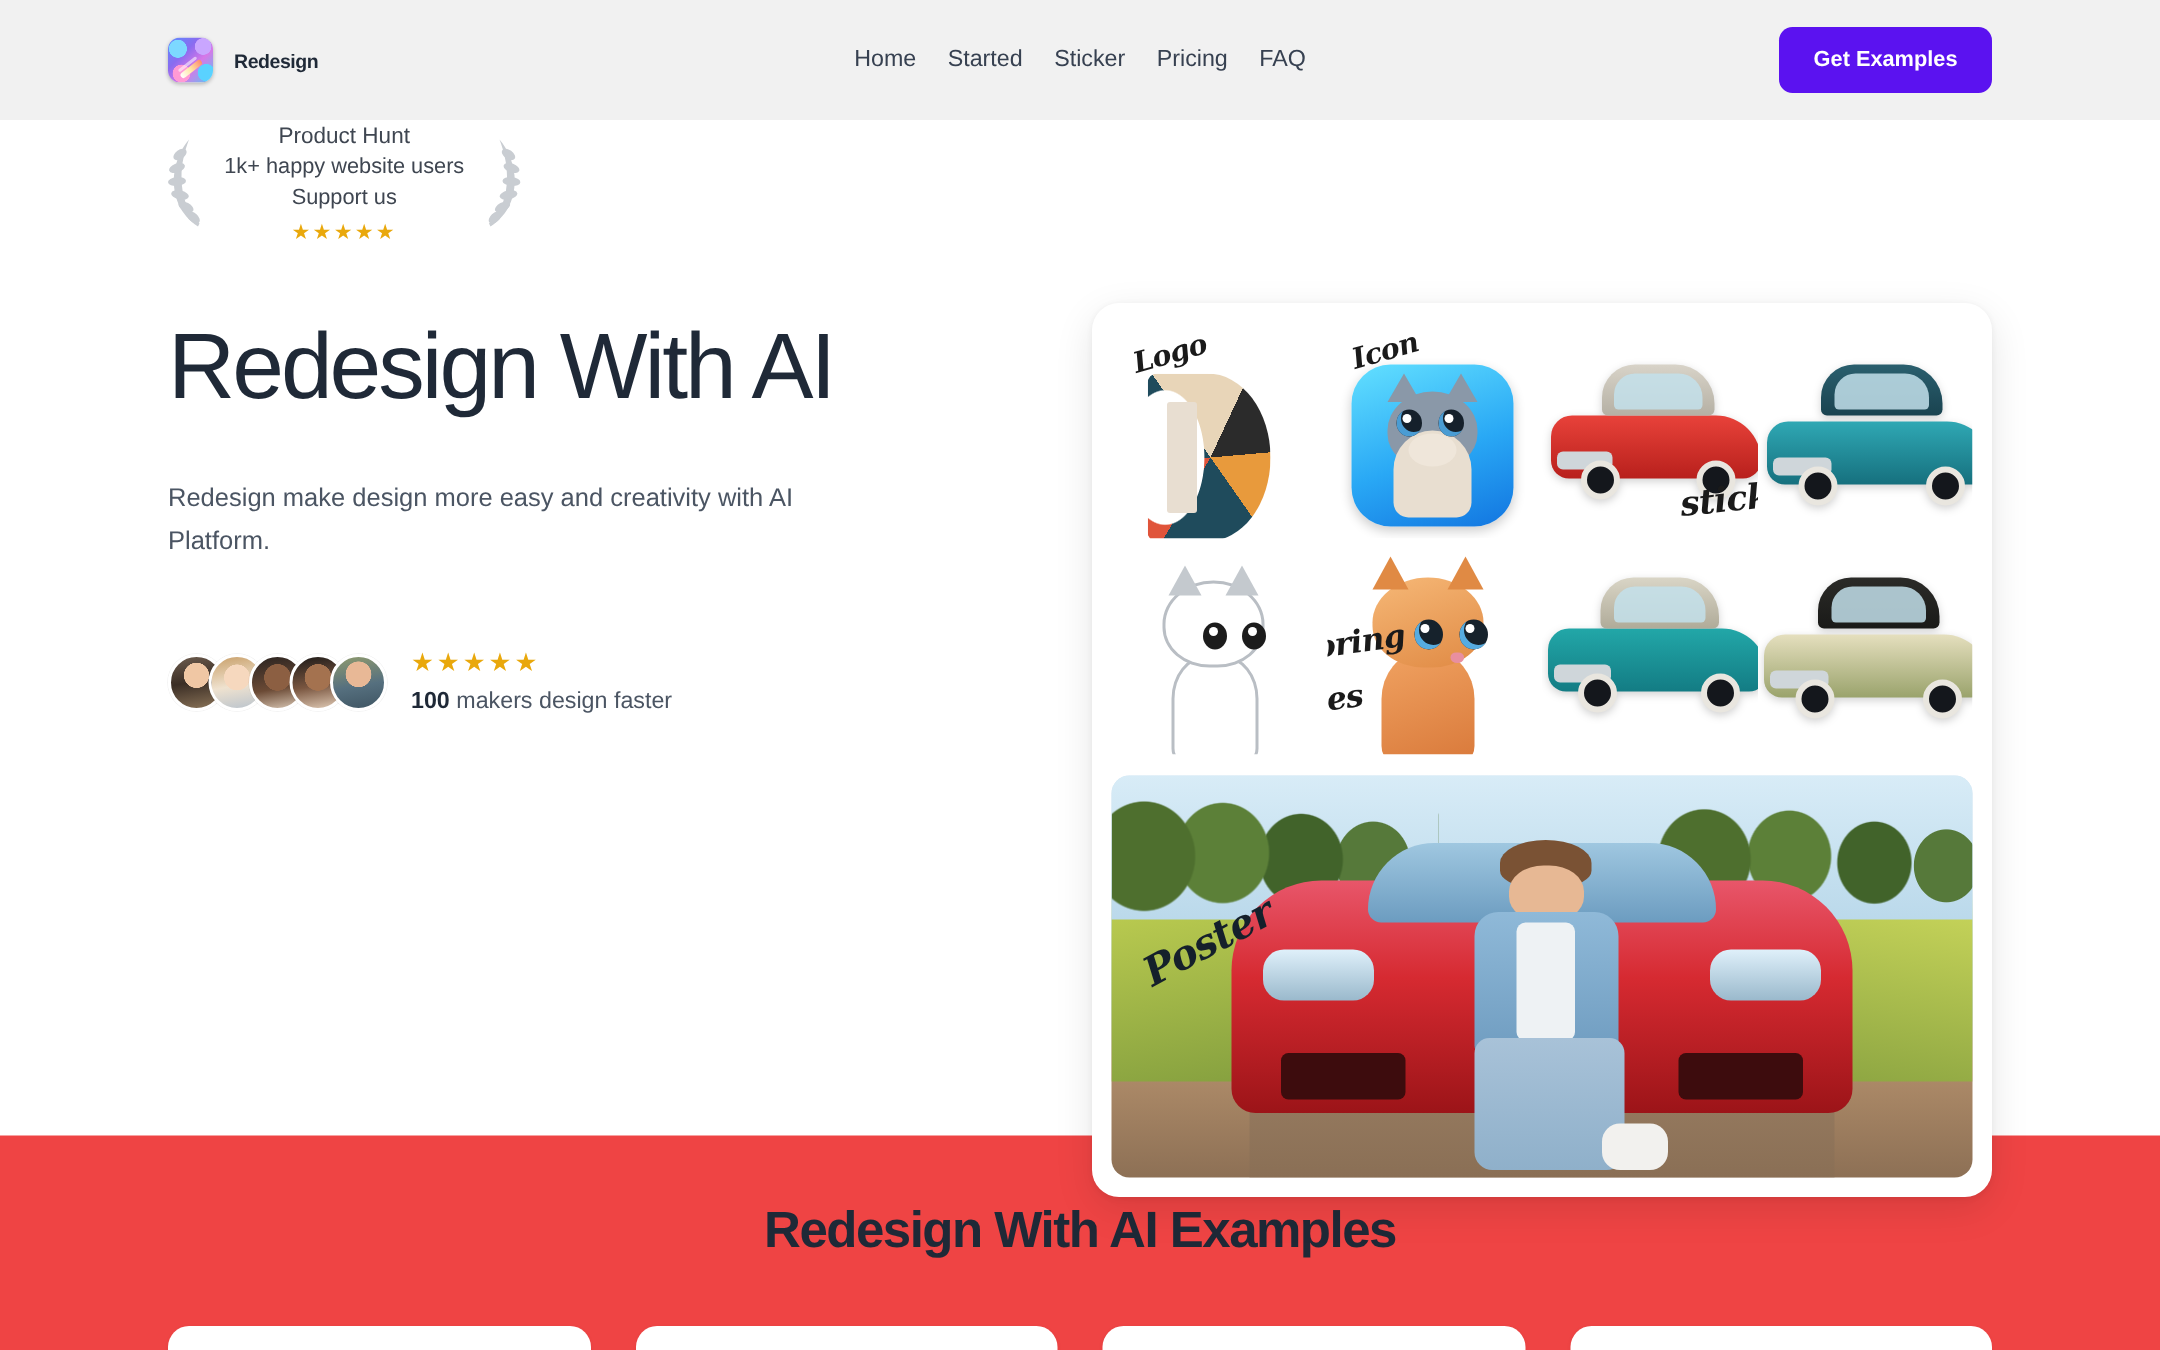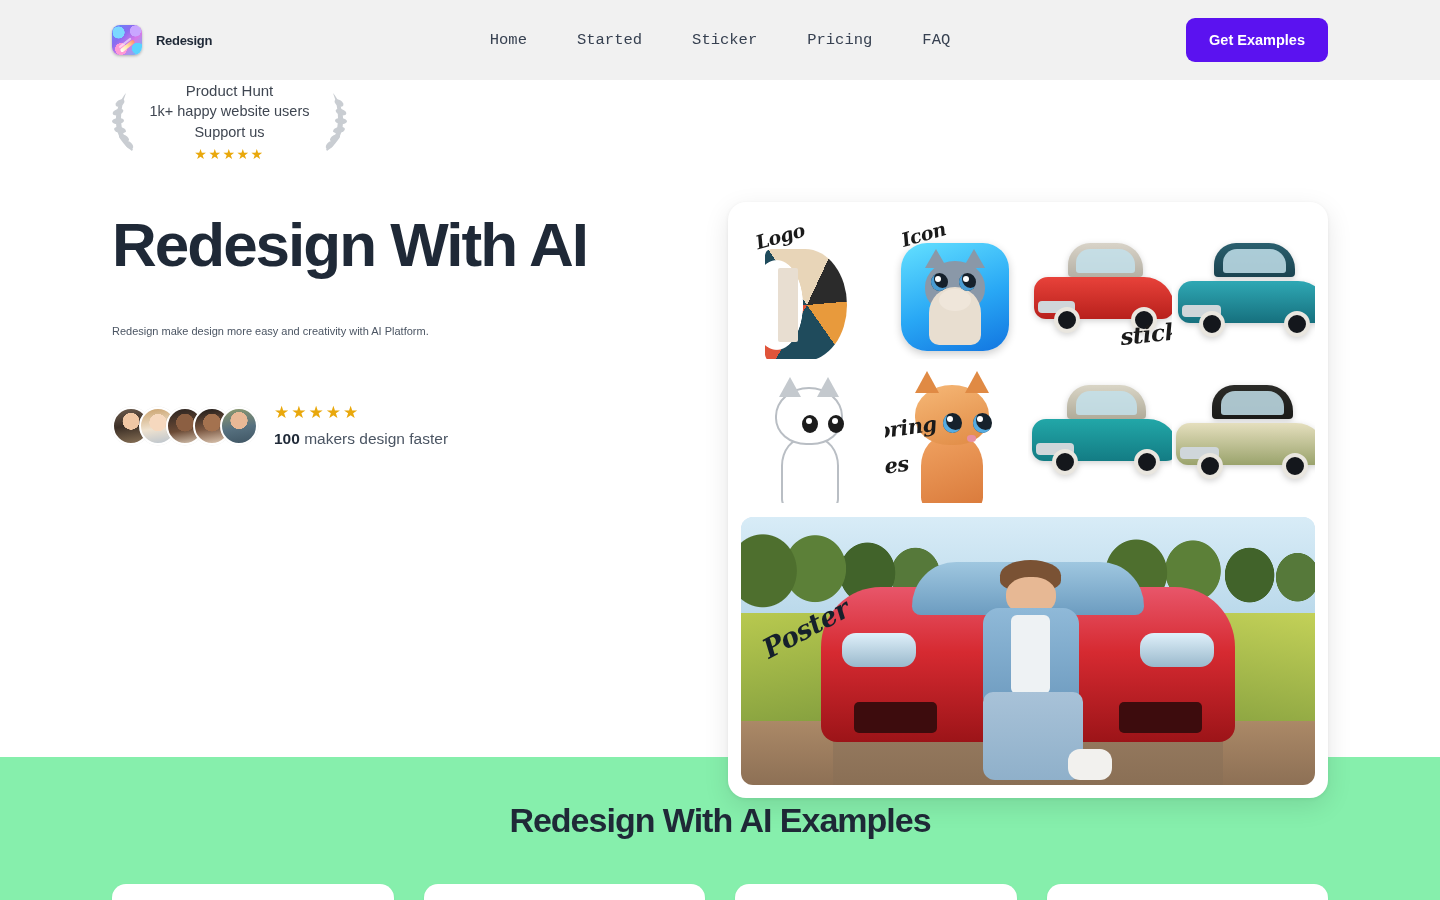--- a/index.html
+++ b/index.html
@@ -33,21 +33,21 @@
   .brand-logo::after {
     content:""; position:absolute;
     left:7px; top:19px; width:17px; height:4px;
     background:linear-gradient(90deg,#ffffff 0%,#ffe9a8 45%,#ff8a6b 100%);
     border-radius:2px;
     transform:rotate(-38deg);
     box-shadow:0 -4px 0 -1px rgba(255,255,255,.55);
   }
   .brand-name { font-size:13px; font-weight:bold; color:#1f2937; letter-spacing:-.3px; }
 
-  .nav { margin:0 auto; display:flex; gap:50px;font-family:Liberation Mono, monospace; }
+  .nav { margin:0 auto; display:flex; gap:21px; }
   .nav a { font-size:15.5px; color:#374151; text-decoration:none; }
 
   .get-started {
     position:absolute; right:112px;
     background:#5b12f0; color:#fff;
     font-size:14.5px; font-weight:bold;
     border:none; border-radius:9px;
     padding:14px 23px; cursor:pointer;
     font-family:inherit;
   }
@@ -58,25 +58,25 @@
 
   .ph-badge { display:flex; align-items:center; gap:0px; width:235px; margin-left:0px; }
   .laurel { width:26px; height:62px; flex:none; color:#c9cdd2; }
   .laurel.right { transform:scaleX(-1); }
   .ph-text { text-align:center; flex:1; padding:0 4px; }
   .ph-line { font-size:14.5px; color:#3f4651; line-height:21px; white-space:nowrap; }
   .ph-line.title { font-size:15px; }
   .stars { color:#e9a80c; font-size:14px; letter-spacing:1.5px; line-height:18px; margin-top:2px; }
 
   .hero-title {
-    font-size:62px; font-weight:bold; color:#1f2937;
+    font-size:62px; font-weight:normal; color:#1f2937;
     letter-spacing:-2px; margin-top:49px; line-height:1.05;
   }
   .hero-sub {
-    font-size:11px; color:#4b5563; line-height:29px;
+    font-size:17px; color:#4b5563; line-height:29px;
     margin-top:40px; max-width:480px;
   }
   .cta {
     margin-top:50px;
     background:#5b12f0; color:#fff;
     font-size:14.5px; font-weight:bold;
     border:none; border-radius:10px;
     padding:18px 26px; cursor:pointer;
     font-family:inherit; display:inline-block;
   }
@@ -214,21 +214,21 @@
   .sportscar .vent.l { left:8%; } .sportscar .vent.r { right:8%; }
   .person { position:absolute; left:41%; width:19%; bottom:2%; height:82%; }
   .person .hair { position:absolute; left:22%; top:0; width:56%; height:14%; background:#7a5234; border-radius:50% 50% 34% 34%; }
   .person .face { position:absolute; left:27%; top:8%; width:46%; height:17%; background:#e7b894; border-radius:46%; }
   .person .shirt { position:absolute; left:6%; top:22%; width:88%; height:44%; background:linear-gradient(180deg,#8fb9d8,#6f9cc0); border-radius:16px 16px 8px 8px; }
   .person .tee { position:absolute; left:32%; top:25%; width:36%; height:36%; background:#eef2f4; border-radius:6px; }
   .person .jeans { position:absolute; left:6%; top:60%; width:92%; height:40%; background:linear-gradient(180deg,#a8c2d8,#8fb0ca); border-radius:10px 10px 12px 12px; }
   .person .shoe { position:absolute; right:-24%; bottom:0; width:40%; height:14%; background:#f2f1ee; border-radius:12px; }
 
   
-  .examples { background:#86efac; height:143px; padding-top:44px; }
+  .examples { background:#ef4444; height:143px; padding-top:44px; }
   .examples h2 { text-align:center; font-size:34px; font-weight:bold; color:#1f2937; letter-spacing:-1px; }
   .cards { display:flex; gap:30px; padding:0 112px; margin-top:44px; }
   .card {
     flex:1; background:#fff; border-radius:14px;
     height:120px; padding-top:22px; text-align:center;
     font-size:16px; font-weight:bold; color:#1f2937;
     box-shadow:0 1px 3px rgba(0,0,0,.05);
   }
 </style>
 </head>

